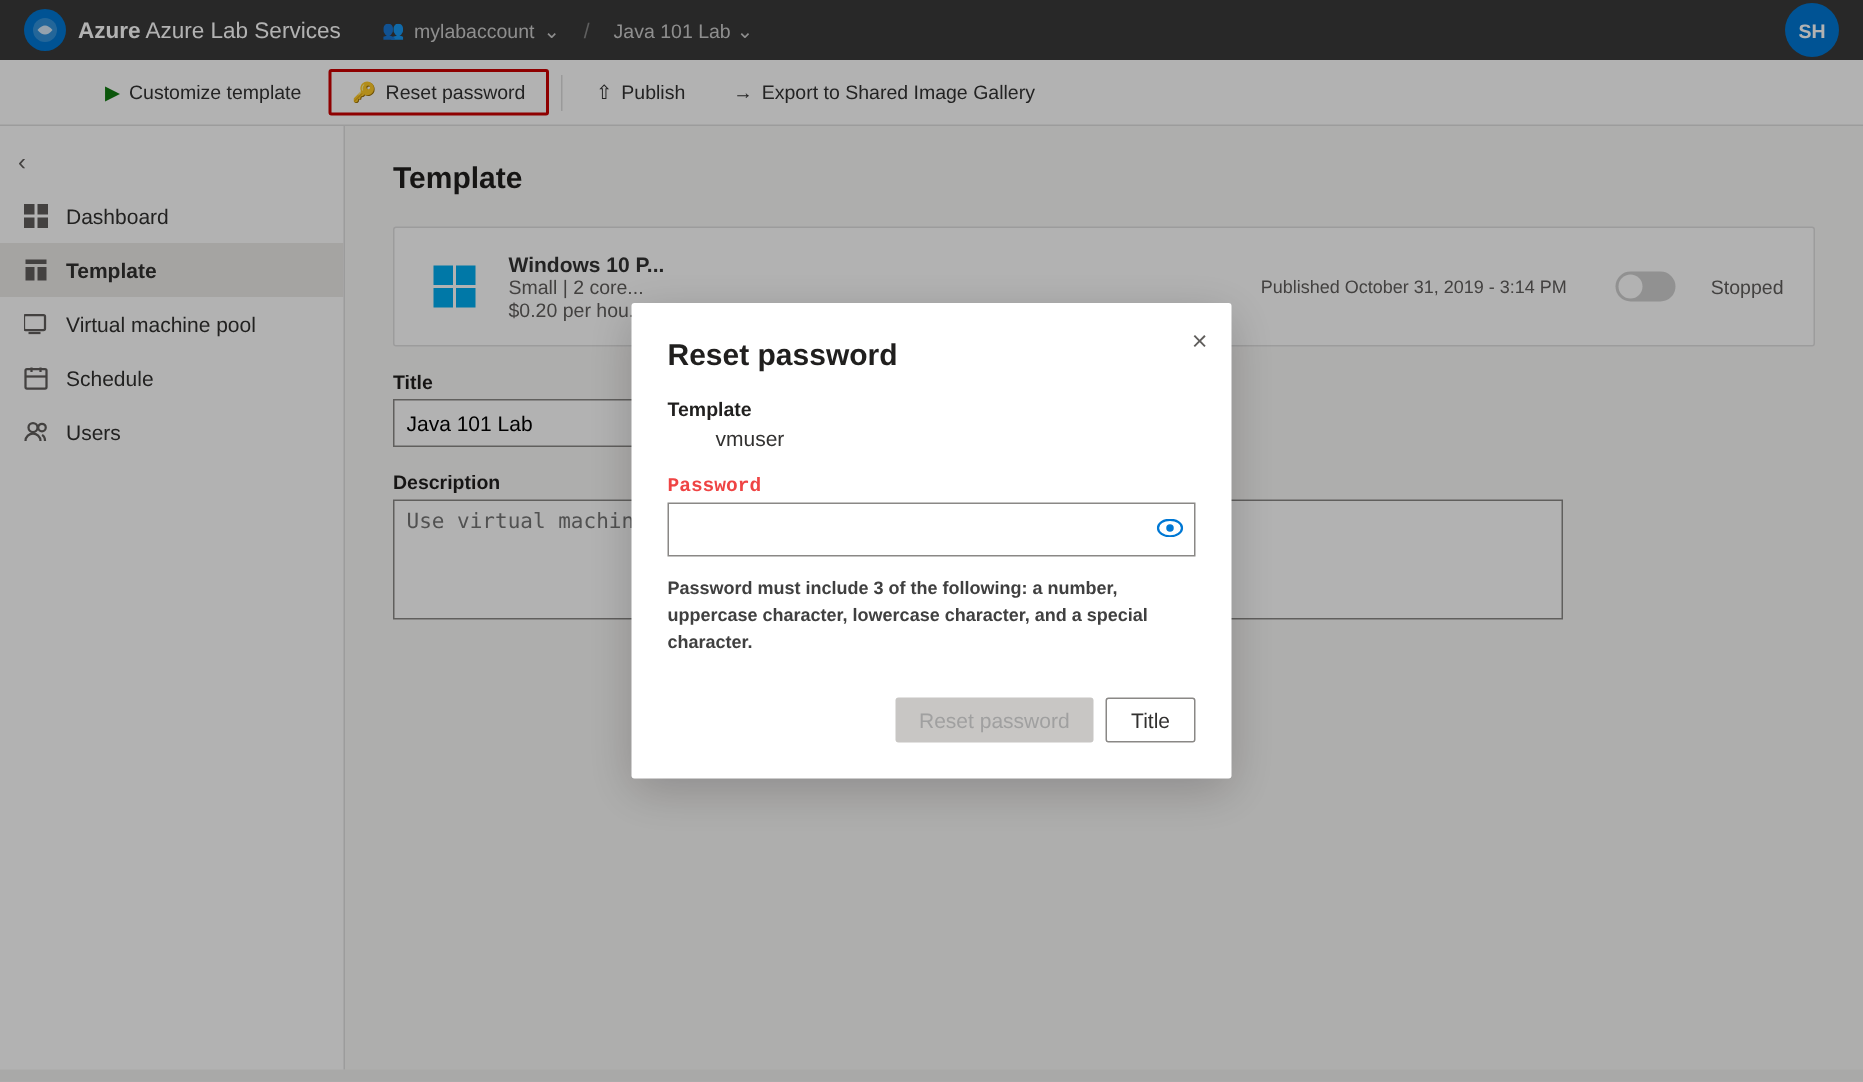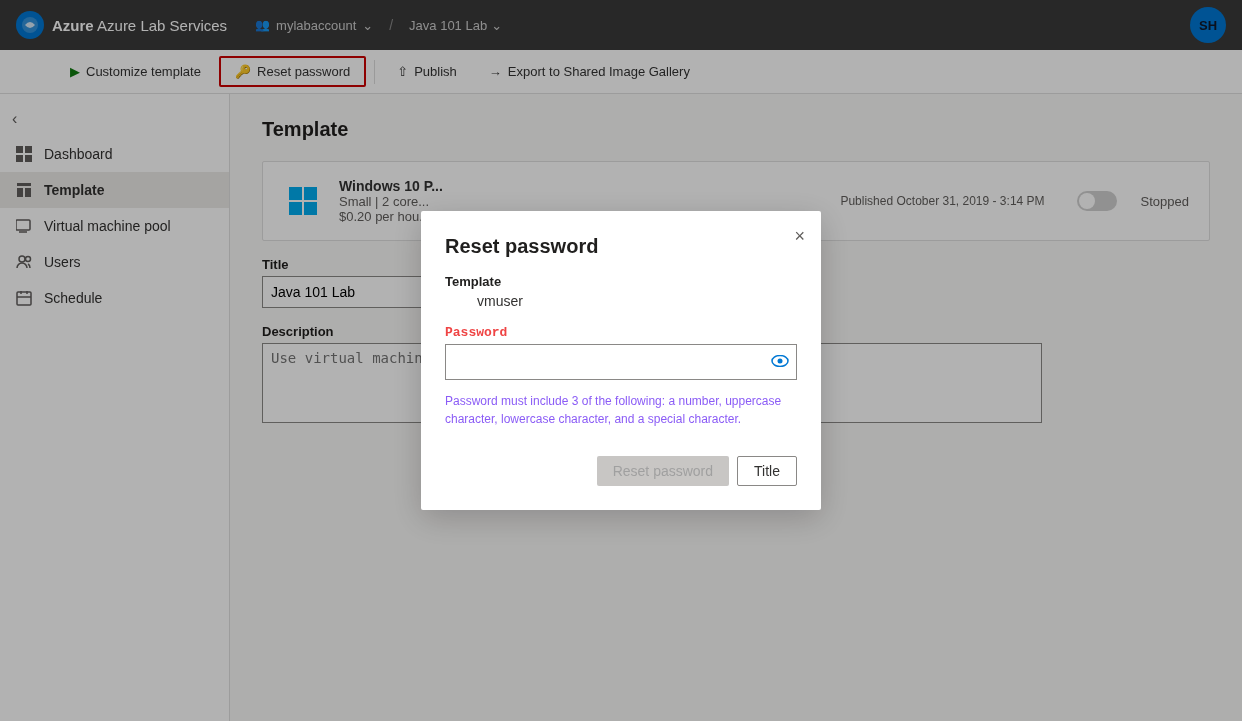--- a/index.html
+++ b/index.html
@@ -1,21 +1,21 @@
 <!DOCTYPE html>
 <html><head>
   <meta charset="utf-8">
   <style>
     * { box-sizing: border-box; margin: 0; padding: 0; }
     body { font-family: 'Segoe UI', Arial, sans-serif; font-size: 14px; background: #f3f2f1; color: #333; height: 721px; width: 1242px; overflow: hidden; }
 
     
     .topnav {
       background: #3a3a3a;
-      height: 50px;
+      height: 40px;
       display: flex;
       align-items: center;
       padding: 0 16px;
       color: #fff;
       gap: 12px;
     }
     .topnav-logo {
       display: flex;
       align-items: center;
       gap: 8px;
@@ -35,21 +35,21 @@
       color: #ccc; font-size: 13px; cursor: pointer;
     }
     .topnav-separator { color: #888; margin: 0 4px; }
     .topnav-lab { display: flex; align-items: center; gap: 4px; color: #ccc; font-size: 13px; cursor: pointer; }
     .topnav-avatar {
       margin-left: auto;
       width: 36px; height: 36px;
       background: #0078d4;
       border-radius: 50%;
       display: flex; align-items: center; justify-content: center;
-      color: #0f172a; font-size: 13px; font-weight: 600;
+      color: #ffffff; font-size: 13px; font-weight: 600;
     }
 
     
     .toolbar {
       background: #fff;
       height: 44px;
       display: flex;
       align-items: center;
       padding: 0 16px 0 56px;
       border-bottom: 1px solid #e0e0e0;
@@ -227,23 +227,24 @@
     .modal-eye-icon {
       position: absolute;
       right: 8px; top: 50%;
       transform: translateY(-50%);
       color: #605e5c;
       cursor: pointer;
       font-size: 14px;
     }
     .modal-hint {
       font-size: 12px;
-      color: #8b5cf6;
+      color: #404040;
       line-height: 1.5;
       margin-bottom: 28px;
+      font-weight: bold;
     }
     .modal-footer {
       display: flex;
       gap: 8px;
       justify-content: flex-end;
     }
     .btn-primary {
       background: #0078d4;
       color: white;
       border: none;
@@ -343,38 +344,38 @@
         <svg width="16" height="16" viewBox="0 0 16 16" fill="#605e5c">
             <rect x="0" y="2" width="14" height="10" rx="1" fill="none" stroke="#605e5c" stroke-width="1.5"></rect>
             <line x1="3" y1="14" x2="11" y2="14" stroke="#605e5c" stroke-width="1.5"></line>
           </svg>
       </div>
       <span>Virtual machine pool</span>
     </div>
     <div class="sidebar-item">
       <div class="sidebar-item-icon">
         <svg width="16" height="16" viewBox="0 0 16 16" fill="none" stroke="#605e5c" stroke-width="1.5">
+            <rect x="1" y="2" width="14" height="13" rx="1"></rect>
+            <line x1="5" y1="1" x2="5" y2="4"></line>
+            <line x1="11" y1="1" x2="11" y2="4"></line>
+            <line x1="1" y1="7" x2="15" y2="7"></line>
+          </svg>
+      </div>
+      <span>Schedule</span>
+    </div>
+    <div class="sidebar-item">
+      <div class="sidebar-item-icon">
+        <svg width="16" height="16" viewBox="0 0 16 16" fill="none" stroke="#605e5c" stroke-width="1.5">
             <circle cx="6" cy="5" r="3"></circle>
             <path d="M1 14c0-3 2.5-5 5-5s5 2 5 5"></path>
             <circle cx="12" cy="5" r="2.5"></circle>
             <path d="M14 14c0-2-1-3.5-2-4"></path>
           </svg>
       </div>
       <span>Users</span>
-    </div>
-    <div class="sidebar-item">
-      <div class="sidebar-item-icon">
-        <svg width="16" height="16" viewBox="0 0 16 16" fill="none" stroke="#605e5c" stroke-width="1.5">
-            <rect x="1" y="2" width="14" height="13" rx="1"></rect>
-            <line x1="5" y1="1" x2="5" y2="4"></line>
-            <line x1="11" y1="1" x2="11" y2="4"></line>
-            <line x1="1" y1="7" x2="15" y2="7"></line>
-          </svg>
-      </div>
-      <span>Schedule</span>
     </div>
   </aside>
 
   <main class="main">
     <h1 class="page-title">Template</h1>
 
     <div class="vm-card-row">
       <div style="width:40px;height:40px;display:flex;align-items:center;justify-content:center;">
         <svg width="32" height="32" viewBox="0 0 32 32">
             <rect x="2" y="2" width="13" height="13" fill="#00adef"></rect>

